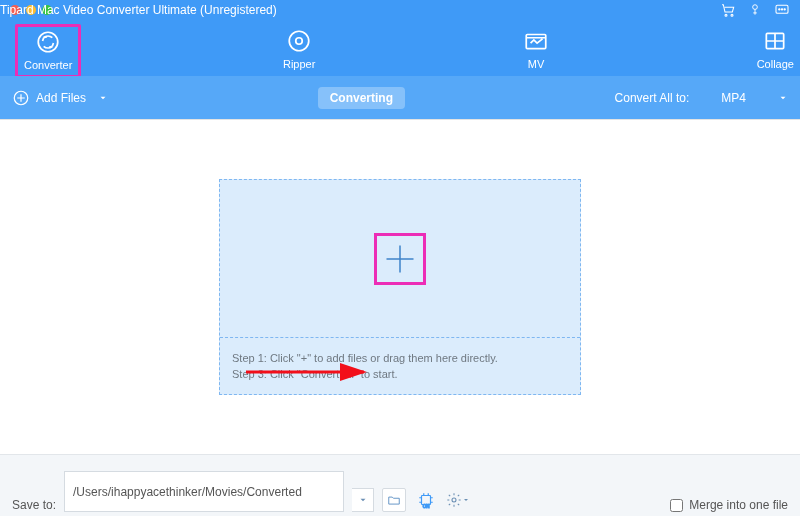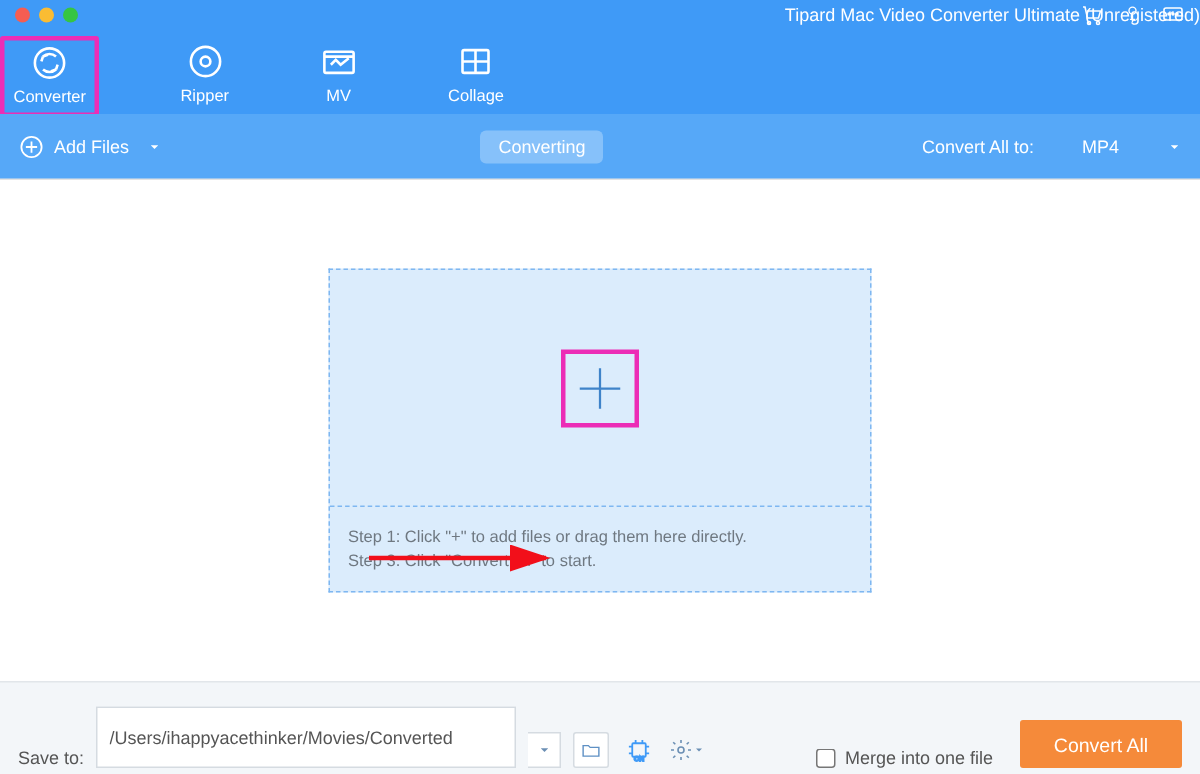--- a/index.html
+++ b/index.html
@@ -4,35 +4,35 @@
 <style>
   * { box-sizing: border-box; margin: 0; padding: 0; font-family: -apple-system, BlinkMacSystemFont, "Segoe UI", Arial, sans-serif; }
   html, body { width: 800px; height: 516px; overflow: hidden; }
   body { background: #fff; display: flex; flex-direction: column; }
 
   
   .titlebar { height: 20px; background: #3f9af7; display: flex; align-items: center; position: relative; }
   .traffic { display: flex; gap: 6px; margin-left: 10px; }
   .traffic span { width: 10px; height: 10px; border-radius: 50%; display:inline-block; }
   .tl-red { background:#f55d52; } .tl-yel { background:#fabc33; } .tl-grn { background:#36c542; }
-  .title { position: absolute; left: 0; right: 0; text-align: right; color: #fff; font-size: 12px; padding-left: 19px; }
+  .title { position: absolute; left: 0; right: 0; text-align: left; color: #fff; font-size: 12px; }
   .title-icons { position: absolute; right: 10px; display: flex; gap: 12px; }
   .ico { display: inline-flex; align-items: center; justify-content: center; }
   .ico svg { display: block; }
 
   
-  .topnav { height: 56px; background: #3f9af7; display: flex; justify-content: flex-start; gap: 48px; align-items: flex-start; padding-top: 6px; }
+  .topnav { height: 56px; background: #3f9af7; display: flex; justify-content: space-between; gap: 48px; align-items: flex-start; padding-top: 6px; padding-left: 15px; }
   .navitem { display: flex; flex-direction: column; align-items: center; color: #fff; font-size: 11px; padding: 2px 6px 4px; cursor: pointer; }
   .navitem .label { margin-top: 4px; }
   .nav-highlight { border: 3px solid #ec2db6; border-radius: 2px; margin-top:-2px; }
 
   
   .subbar { height: 44px; background: #56a8f8; display: flex; align-items: center; color: #fff; font-size: 12px; padding: 0 12px; border-bottom: 1px solid #e3e3e3; }
   .addfiles { display: inline-flex; align-items: center; gap: 6px; cursor:pointer; }
-  .tabs { margin: 0 auto; display: flex; background: transparent; gap: 18px; }
+  .tabs { margin: 0 auto; display: flex; background: transparent; gap: 18px; font-weight: bold; }
   .tabs .tab { padding: 4px 12px; border-radius: 4px; cursor:pointer; }
   .tabs .tab.active { background: #86c1fa; }
   .convert-all-to { display: flex; align-items: center; gap: 24px; }
   .fmt { padding: 0 8px; }
 
   
   .main { flex: 1; background: #fff; display: flex; justify-content: center; align-items: center; position: relative; }
   .dropzone { width: 362px; height: 216px; border: 1.5px dashed #7fb7f1; background: #dbecfc; display:flex; flex-direction:column; }
   .dz-top { flex: 1; display:flex; align-items:center; justify-content:center; position: relative; }
   .plusbox { width: 52px; height: 52px; border: 3px solid #ec2db6; display:flex; align-items:center; justify-content:center; cursor:pointer; }
@@ -207,14 +207,13 @@
         <path d="M12 2v3M12 19v3M4.2 4.2l2.1 2.1M17.7 17.7l2.1 2.1M2 12h3M19 12h3M4.2 19.8l2.1-2.1M17.7 6.3l2.1-2.1"></path>
       </svg>
     <svg width="8" height="8" viewBox="0 0 24 24" fill="#6b8fb4">
         <path d="M6 9l6 6 6-6z"></path>
       </svg>
   </div>
   <label class="merge">
     <input type="checkbox" style="">
     <span>Merge into one file</span>
   </label>
-  <button class="convertall">Convert All</button>
 </div>
 
 </body></html>

